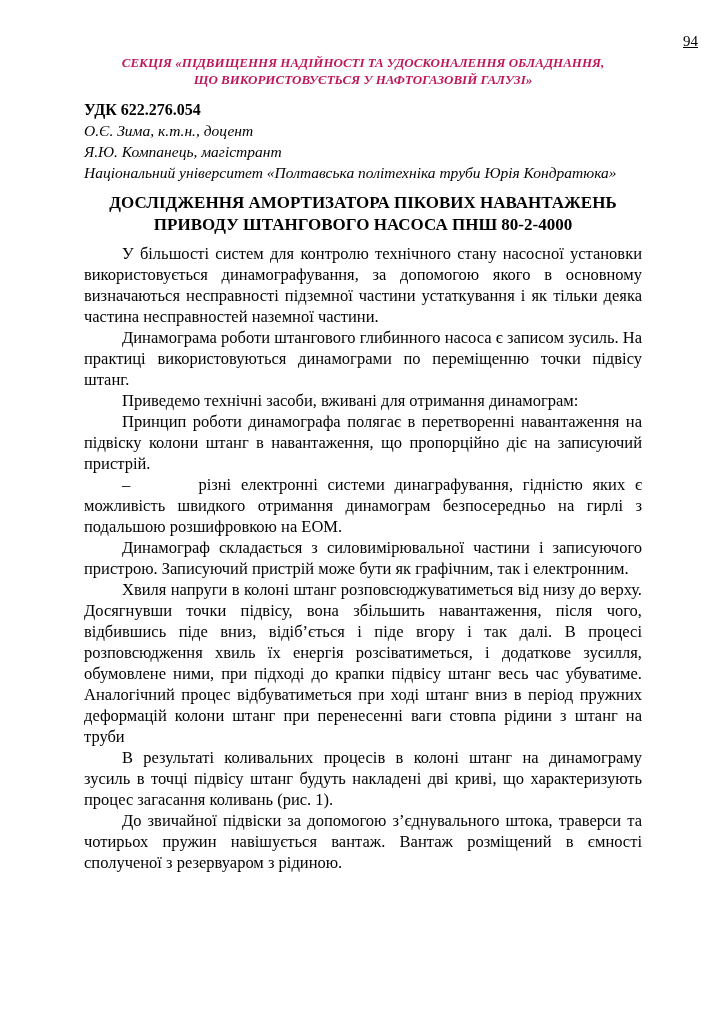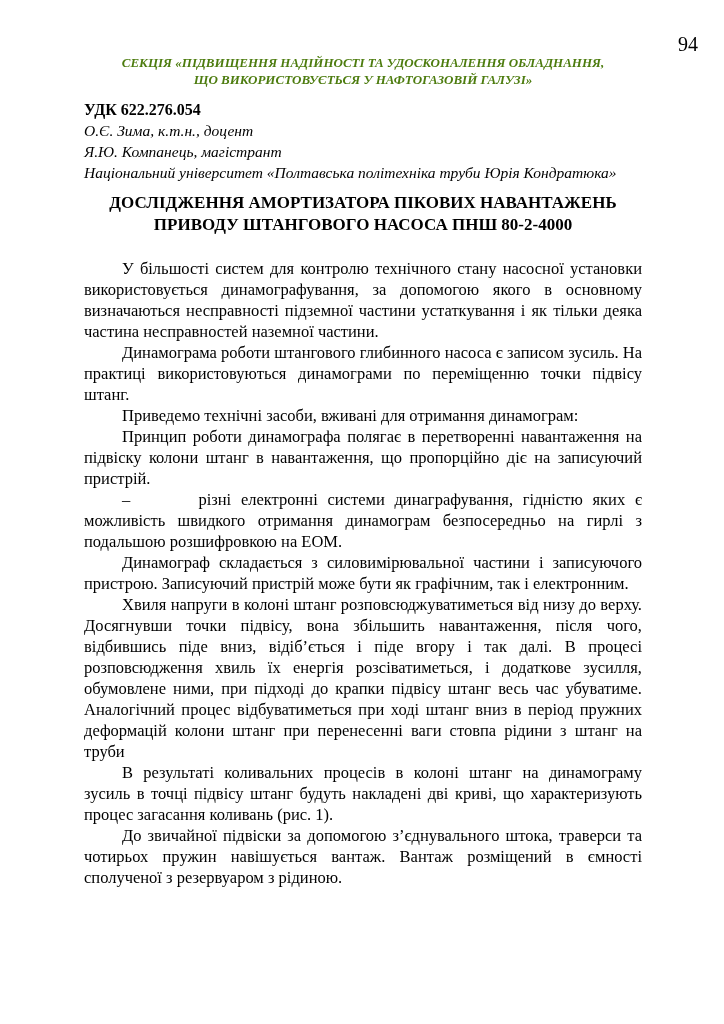--- a/index.html
+++ b/index.html
@@ -19,21 +19,22 @@
     position: relative;
     width: 724px;
     height: 1024px;
     box-sizing: border-box;
     padding: 30px 82px 30px 84px;
   }
   .page-number {
     position: absolute;
     top: 33px;
     right: 26px;
-    font-size: 20px;
+    font-size: 15px;
+    text-decoration: underline;
   }
   .section-header {
     margin-top: 24px;
     text-align: center;
     font-weight: bold;
     font-style: italic;
     font-size: 13px;
     line-height: 17px;
     color: #2b4fc4;
   }
@@ -52,38 +53,38 @@
     line-height: 21px;
   }
   .doc-title {
     margin-top: 9px;
     text-align: center;
     font-weight: bold;
     font-size: 17px;
     line-height: 22px;
   }
   .body-text {
-    margin-top: 22px;
+    margin-top: 7px;
   }
   .para {
     margin: 0;
     font-size: 16.5px;
     line-height: 21px;
     text-align: justify;
     text-indent: 38px;
   }
 </style>
 </head>
 <body>
 
 <div class="page">
 
   <div class="page-number">94</div>
 
-  <div class="section-header" style="color: #4d7c0f;">
+  <div class="section-header" style="color: #be185d;">
     <div>СЕКЦІЯ «ПІДВИЩЕННЯ НАДІЙНОСТІ ТА УДОСКОНАЛЕННЯ ОБЛАДНАННЯ,</div>
     <div>ЩО ВИКОРИСТОВУЄТЬСЯ У НАФТОГАЗОВІЙ ГАЛУЗІ»</div>
   </div>
 
   <div class="udk">УДК 622.276.054</div>
 
   <div class="authors">
     <div>О.Є. Зима, к.т.н., доцент</div>
     <div>Я.Ю. Компанець, магістрант</div>
     <div>Національний університет «Полтавська політехніка труби Юрія Кондратюка»</div>

